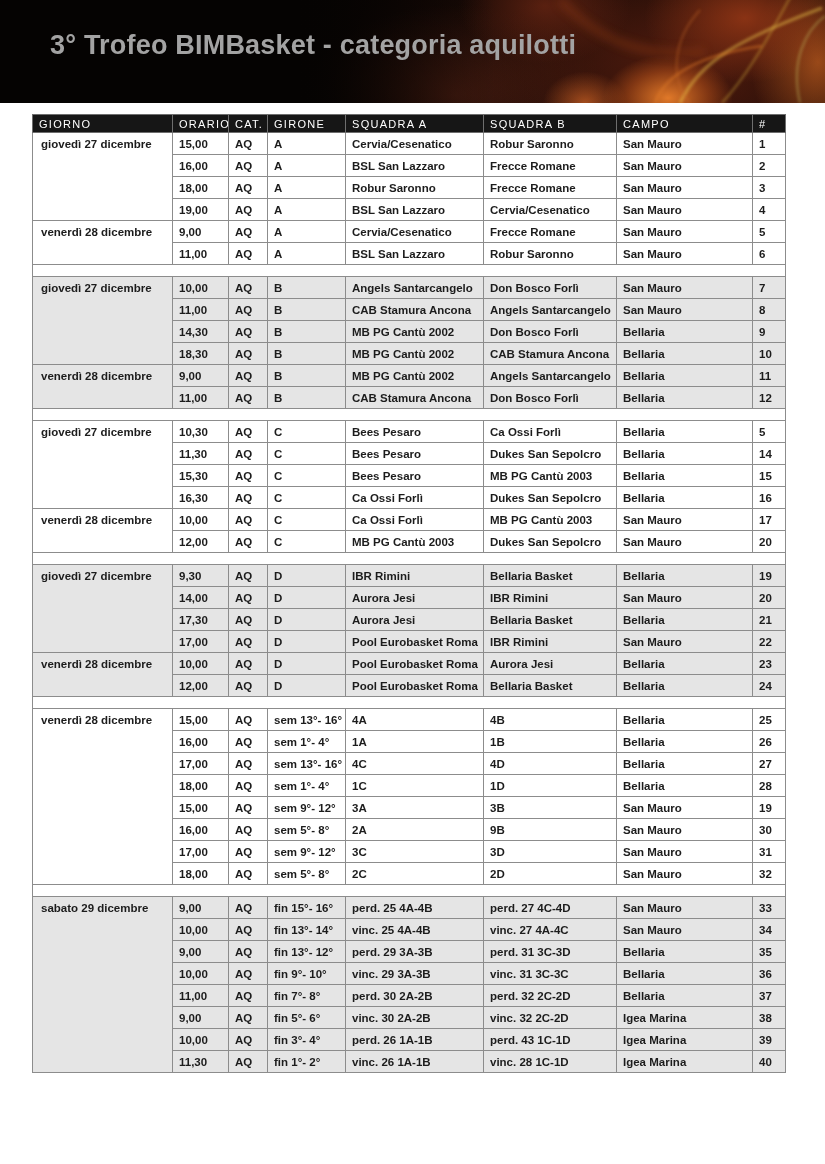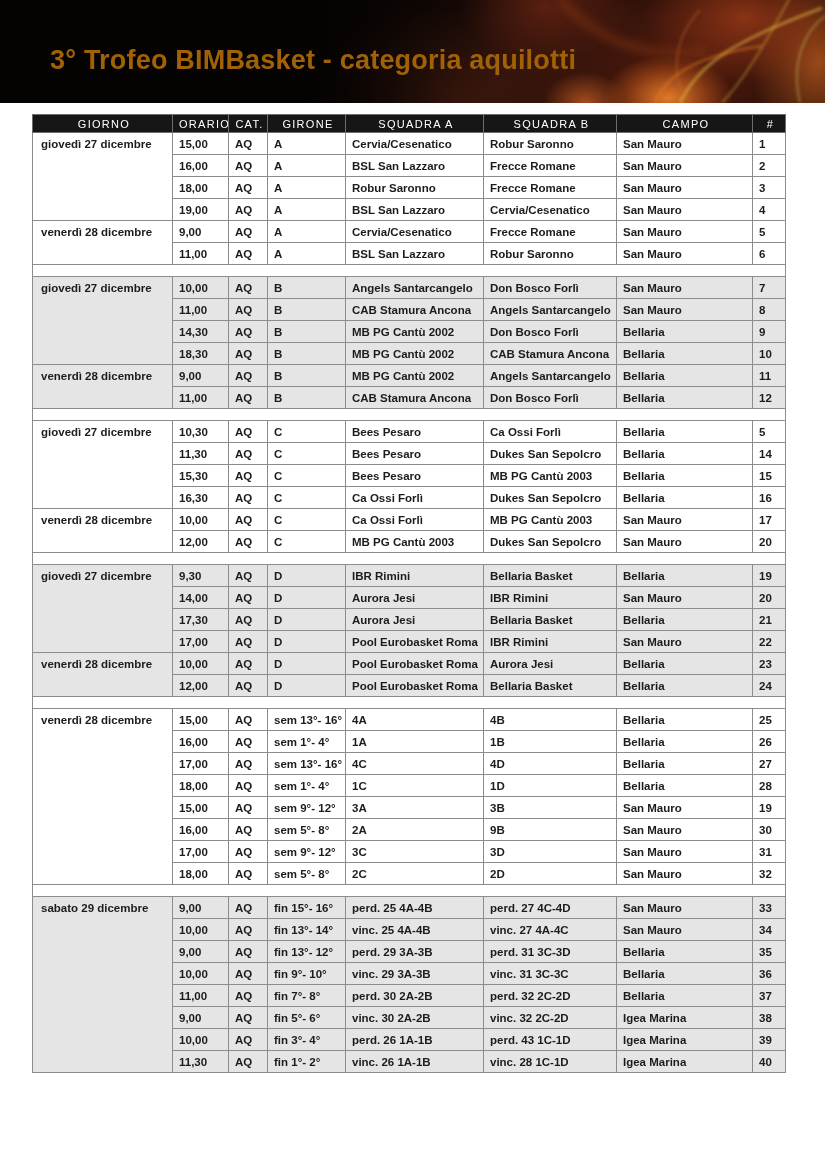--- a/index.html
+++ b/index.html
@@ -33,36 +33,36 @@
       radial-gradient(ellipse 420px 220px at 640px 50px, rgba(48,18,10,0.92), rgba(0,0,0,0) 85%);
   }
   .wisps { position: absolute; left: 0; top: 0; }
   .banner-text { position: absolute; left: 50px; top: 28px; }
   .subtitle {
     font-size: 19px; line-height: 22px;
     color: #f4f1ee; letter-spacing: 0.2px;
   }
   .title {
     font-size: 27px; line-height: 31px; font-weight: bold;
-    color: #a16207; letter-spacing: 0.2px; margin-top: 17px;
+    color: #a3a3a3; letter-spacing: 0.2px; margin-top: 2px;
   }
 
   
   main { padding: 11px 0 0 32px; }
   table.schedule {
     border-collapse: collapse;
     table-layout: fixed;
     width: 753px;
   }
   table.schedule th {
     background: #161616;
     color: #ffffff;
     font-size: 11px; font-weight: normal;
     letter-spacing: 1.3px;
-    text-align: center;
+    text-align: left;
     padding: 2px 3px 2px 6px;
     height: 18px;
     border: 1px solid #6e6e6e;
     white-space: nowrap; overflow: hidden;
   }
   table.schedule td {
     border: 1px solid #8c8c8c;
     font-size: 11.5px; font-weight: bold; color: #1c1c1c;
     padding: 0 3px 0 6px;
     height: 22px;

